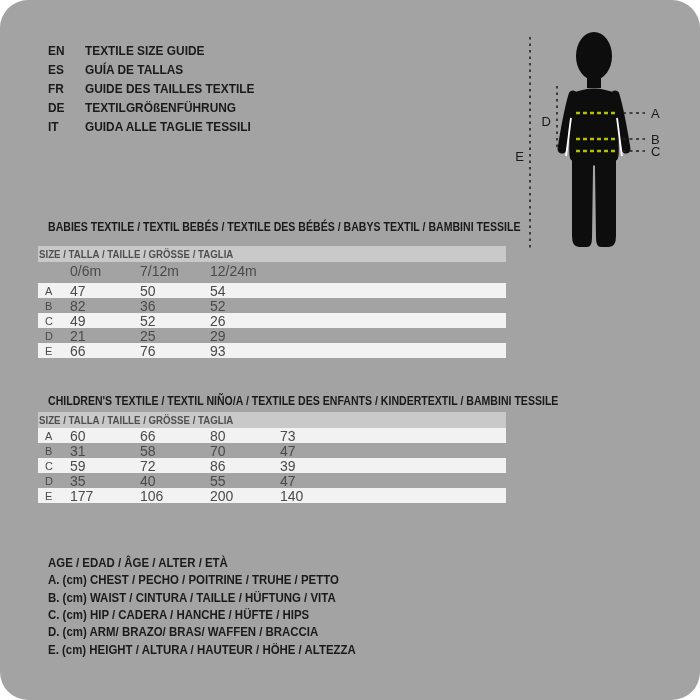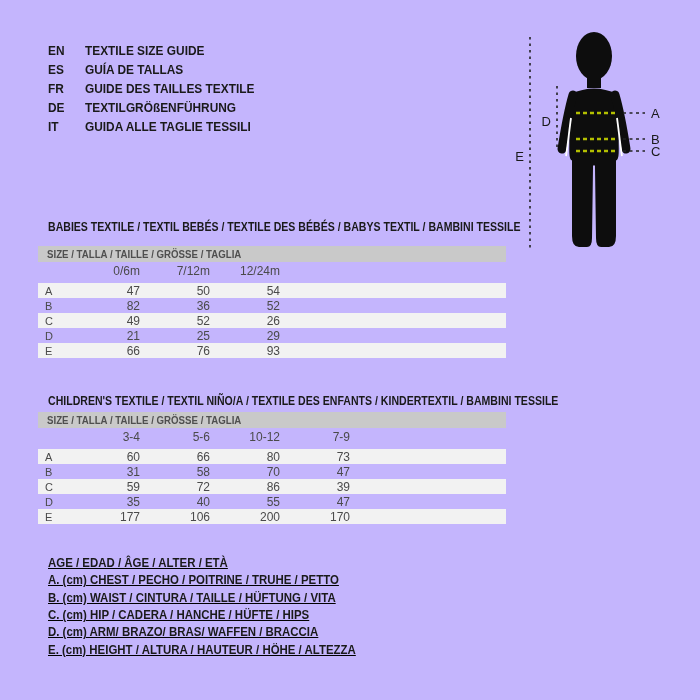--- a/index.html
+++ b/index.html
@@ -1,18 +1,18 @@
 <!DOCTYPE html>
 <html><head>
 <meta charset="utf-8">
 <style>
   html, body { margin:0; padding:0; background:#ffffff; }
   .page {
-    position:relative; width:700px; height:700px; background:#c4b5fd;
-    font-family:"Liberation Sans", sans-serif; overflow:hidden;
+    position:relative; width:700px; height:700px; background:#a3a3a3;
+    font-family:"Liberation Sans", sans-serif; overflow:hidden;border-radius:28px;
   }
   .condensed { transform:scaleX(0.88); transform-origin:0 50%; white-space:nowrap; display:inline-block; }
 
   
   .langs { position:absolute; left:48px; top:41px; }
   .lang-row { display:flex; height:19px; align-items:center;
               transform:scaleX(0.88); transform-origin:0 50%; white-space:nowrap; }
   .lang-code { width:42px; font-size:13.5px; font-weight:700; color:#1a1a1a; }
   .lang-label { font-size:13.5px; font-weight:700; color:#1a1a1a; }
 
@@ -25,31 +25,31 @@
   .section-heading { position:absolute; font-size:12px; font-weight:700; color:#1a1a1a;
                      transform:scaleX(0.88); transform-origin:0 50%; white-space:nowrap; }
   .heading-babies { left:48px; top:220px; }
   .heading-children { left:48px; top:394px; }
 
   
   .size-table { position:absolute; left:38px; width:468px; }
   .table-babies { top:246px; }
   .table-children { top:412px; }
   .theader { height:16px; display:flex; align-items:center; background:#c9c9c9;
-             padding-left:9px; box-sizing:border-box; }
+             padding-left:1px; box-sizing:border-box; }
   .theader span { font-size:11px; font-weight:700; color:#4f4f4f; }
   .tcols { display:flex; align-items:center; height:18px; margin-bottom:3px; }
   .trow  { display:flex; align-items:center; height:15px; }
   .trow.stripe { background:#f2f2f2; }
   .cell-label { width:32px; padding-left:7px; box-sizing:border-box;
                 font-size:11px; color:#4a4a4a; }
-  .cell-val { width:70px; text-align:right; font-size:12px; color:#4a4a4a; }
-
-  
-  .legend { position:absolute; left:48px; top:554px;text-decoration:underline; }
+  .cell-val { width:70px; text-align:left; font-size:14px; color:#4a4a4a; }
+
+  
+  .legend { position:absolute; left:48px; top:554px; }
   .legend-line { height:17.3px; display:flex; align-items:center;
                  transform:scaleX(0.88); transform-origin:0 50%; white-space:nowrap;
                  font-size:13px; font-weight:700; color:#1a1a1a; }
 </style>
 </head>
 <body>
 
 <div class="page">
 
   <div class="langs">
@@ -155,27 +155,20 @@
       <span class="cell-val">93</span>
     </div>
   </div>
 
   <div class="section-heading heading-children">CHILDREN'S TEXTILE / TEXTIL NIÑO/A / TEXTILE DES ENFANTS / KINDERTEXTIL / BAMBINI TESSILE</div>
 
   <div class="size-table table-children">
     <div class="theader">
       <span class="condensed">SIZE / TALLA / TAILLE / GRÖSSE / TAGLIA</span>
     </div>
-    <div class="tcols">
-      <span class="cell-label"></span>
-      <span class="cell-val">3-4</span>
-      <span class="cell-val">5-6</span>
-      <span class="cell-val">10-12</span>
-      <span class="cell-val">7-9</span>
-    </div>
     <div class="trow stripe">
       <span class="cell-label">A</span>
       <span class="cell-val">60</span>
       <span class="cell-val">66</span>
       <span class="cell-val">80</span>
       <span class="cell-val">73</span>
     </div>
     <div class="trow">
       <span class="cell-label">B</span>
       <span class="cell-val">31</span>
@@ -195,21 +188,21 @@
       <span class="cell-val">35</span>
       <span class="cell-val">40</span>
       <span class="cell-val">55</span>
       <span class="cell-val">47</span>
     </div>
     <div class="trow stripe">
       <span class="cell-label">E</span>
       <span class="cell-val">177</span>
       <span class="cell-val">106</span>
       <span class="cell-val">200</span>
-      <span class="cell-val">170</span>
+      <span class="cell-val">140</span>
     </div>
   </div>
 
   <div class="legend">
     <div class="legend-line">AGE / EDAD / ÂGE / ALTER / ETÀ</div>
     <div class="legend-line">A. (cm) CHEST / PECHO / POITRINE / TRUHE / PETTO</div>
     <div class="legend-line">B. (cm) WAIST / CINTURA / TAILLE / HÜFTUNG / VITA</div>
     <div class="legend-line">C. (cm) HIP / CADERA / HANCHE / HÜFTE / HIPS</div>
     <div class="legend-line">D. (cm) ARM/ BRAZO/ BRAS/ WAFFEN / BRACCIA</div>
     <div class="legend-line">E. (cm) HEIGHT / ALTURA / HAUTEUR / HÖHE / ALTEZZA</div>

